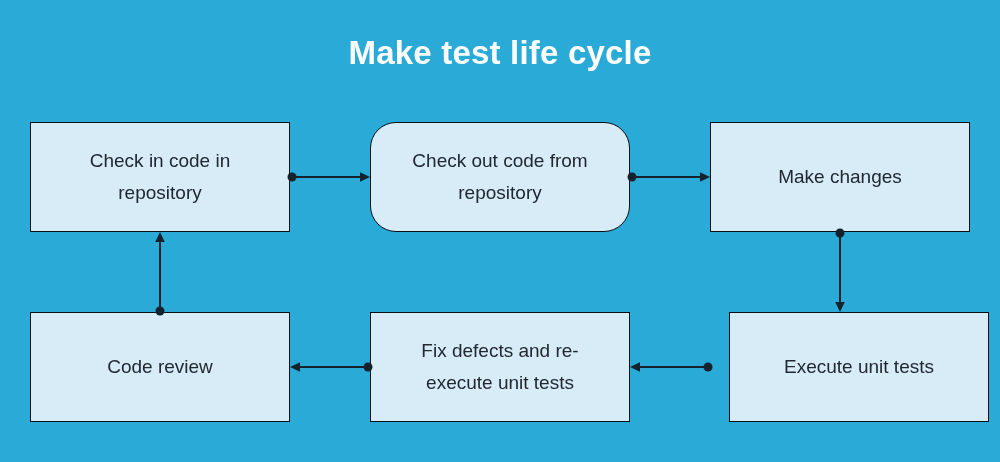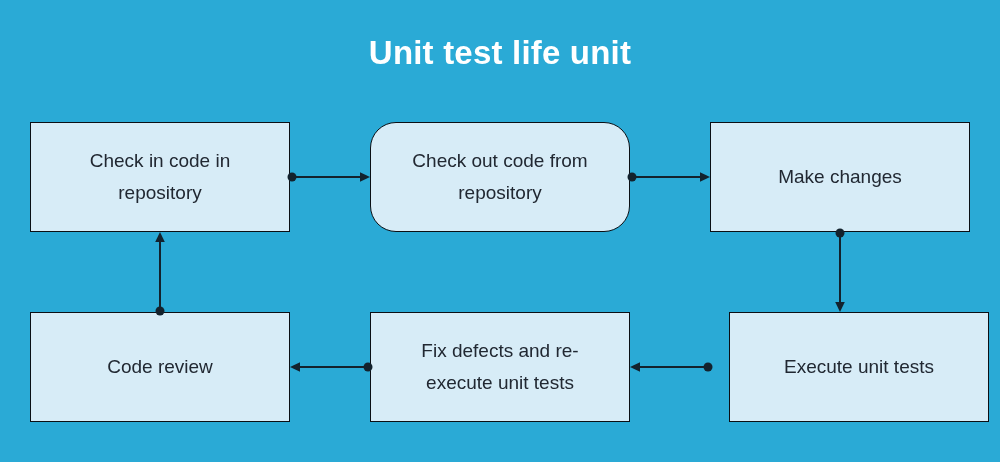--- a/index.html
+++ b/index.html
@@ -66,21 +66,21 @@
   }
   .arrows line   { stroke: var(--arrow); stroke-width: 2; }
   .arrows circle { fill: var(--arrow); }
   .arrows polygon{ fill: var(--arrow); }
 </style>
 </head>
 <body>
 
 <div class="canvas">
 
-  <h1 class="title">Unit test life unit</h1>
+  <h1 class="title">Make test life cycle</h1>
 
   <div class="node pos-check-in">
     <span>Check in code in repository</span>
   </div>
 
   <div class="node pos-check-out">
     <span>Check out code from repository</span>
   </div>
 
   <div class="node pos-make-changes">

